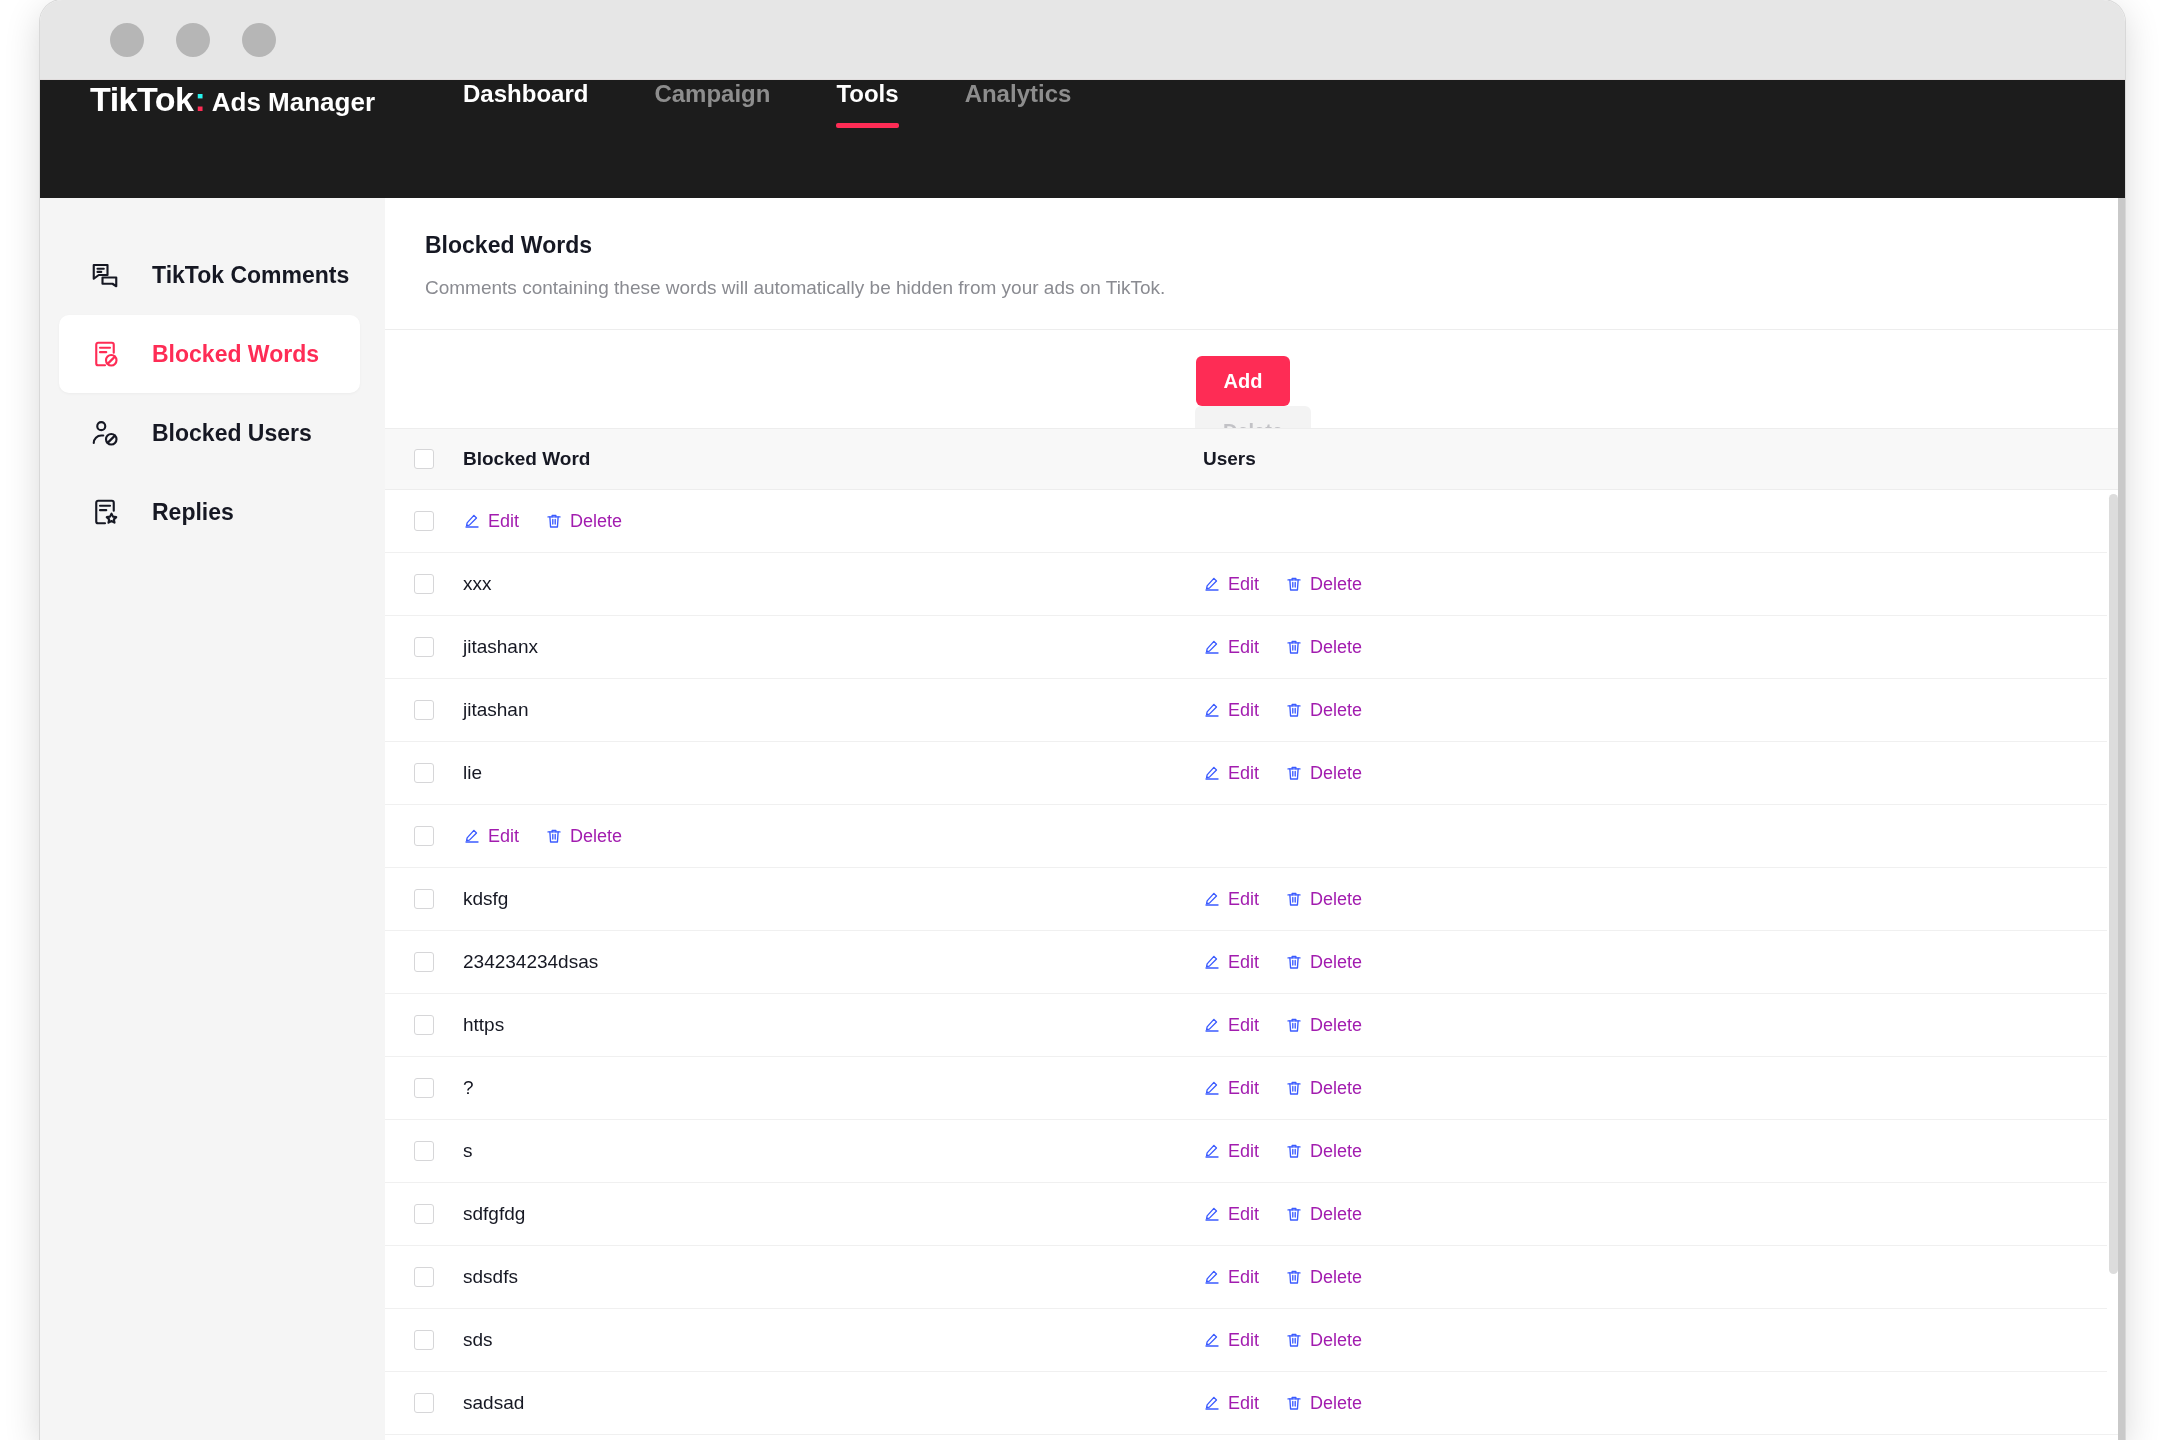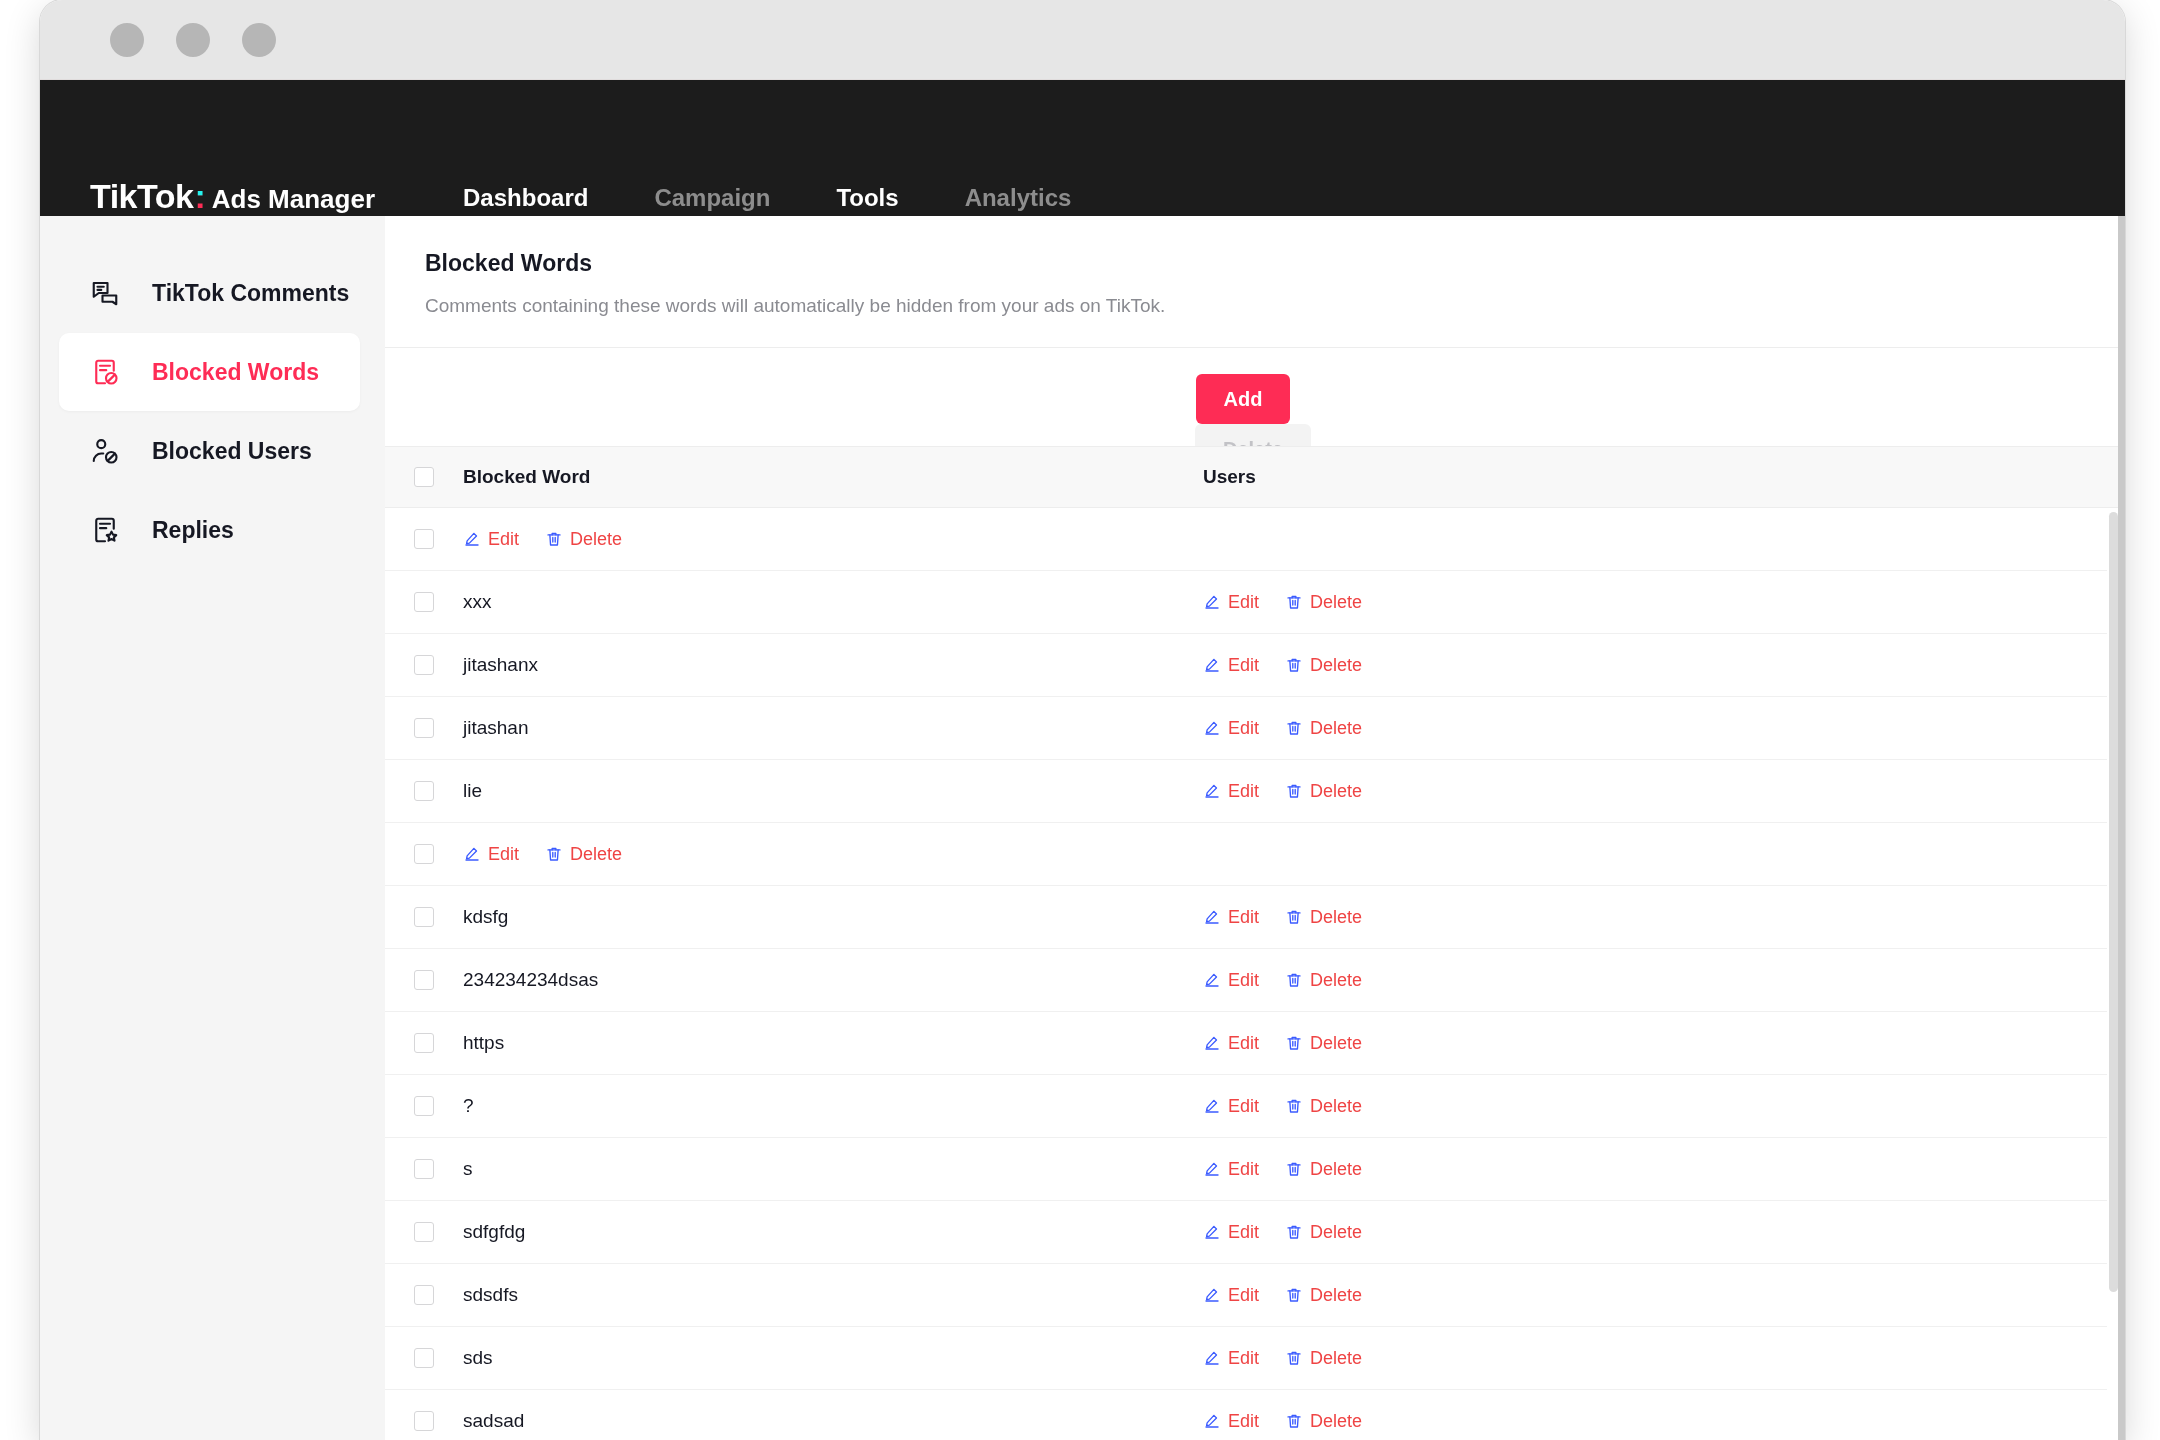--- a/index.html
+++ b/index.html
@@ -36,24 +36,24 @@
     border-bottom: 1px solid #e0dcdc;
   }
   .win-dot {
     width: 34px; height: 34px;
     border-radius: 50%;
     background: #b6b6b6;
   }
 
   
   #topnav {
-    height: 136px;
+    height: 118px;
     background: #1c1c1c;
     display: flex;
-    align-items: flex-end;
+    align-items: flex-start;
     padding-left: 50px;
     color: #ffffff;
   }
   #brand {
     display: flex;
     align-items: baseline;
     margin-right: 88px;
     white-space: nowrap;
   }
   #brand .tiktok {
@@ -257,21 +257,21 @@
     width: 20px; height: 20px;
     border: 1px solid #d6d6d8;
     border-radius: 3px;
     background: #ffffff;
     cursor: pointer;
   }
   .act {
     display: inline-flex;
     align-items: center;
     gap: 7px;
-    color: #ef4444;
+    color: #a21caf;
     font-size: 18px;
     cursor: pointer;
   }
   .act svg { width: 18px; height: 18px; display:block; }
 
   
   #vscroll-track {
     position: absolute;
     right: 6px;
     top: 292px;

